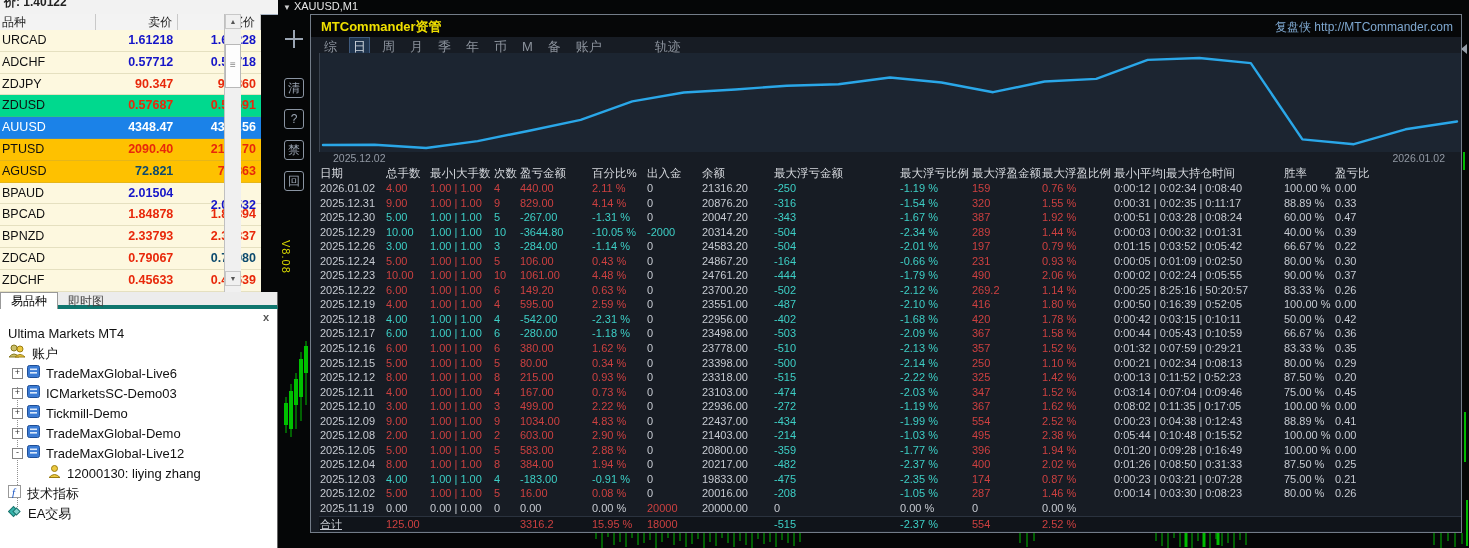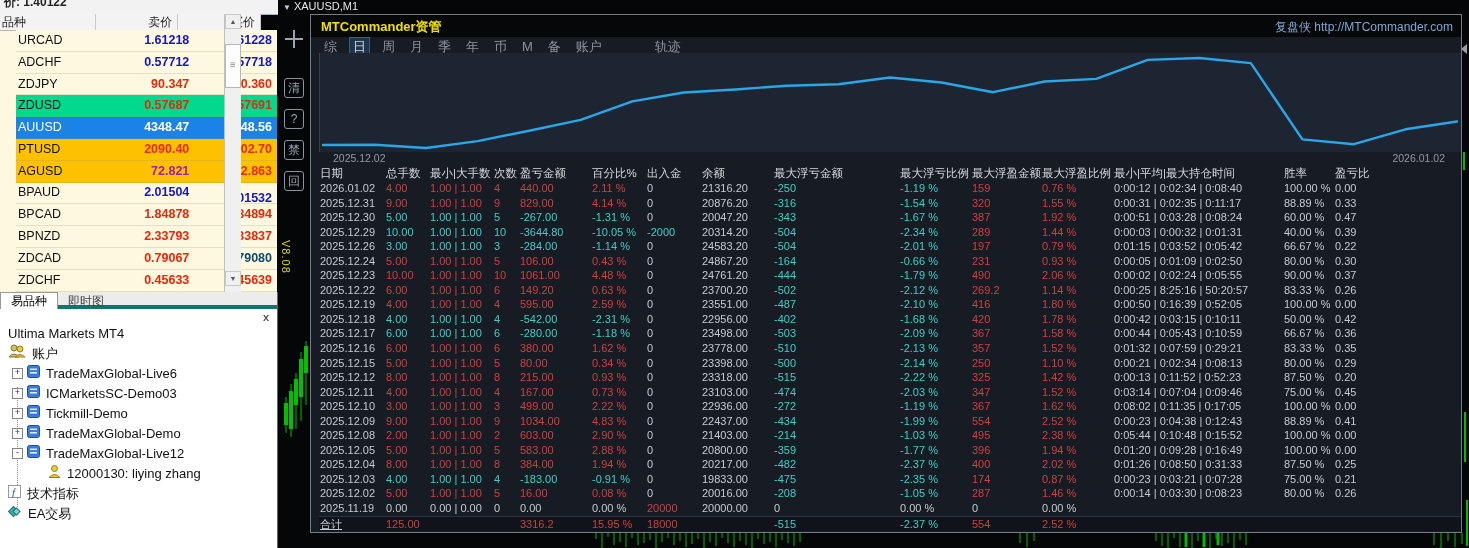--- a/index.html
+++ b/index.html
@@ -10,21 +10,21 @@
   #top-strip{position:absolute;left:0;top:0;width:278px;height:14px;background:#f2f2f2;
     border-bottom:1px solid #a8b4c4;overflow:hidden;color:#222;font-size:12px;font-weight:bold;}
   #top-strip span{position:absolute;top:-6px;left:4px;}
 
   #market-watch{position:absolute;left:0;top:14px;width:242px;height:278px;background:#fdf8df;
     border-right:1px solid #666;box-sizing:border-box;}
   .mw-header{position:absolute;left:0;top:0;width:261px;height:16px;background:#f3f3f3;
     border-bottom:1px solid #b8b8b8;display:flex;font-size:12px;color:#222;}
   .mw-header .h-sym{width:96px;padding-left:2px;box-sizing:border-box;border-right:1px solid #c9c9c9;}
   .mw-header .h-bid,.mw-header .h-ask{width:83px;text-align:right;padding-right:5px;box-sizing:border-box;border-right:1px solid #c9c9c9;}
-  #mw-body{position:absolute;left:16px;top:16px;width:261px;height:262px;}
+  #mw-body{position:absolute;left:0;top:16px;width:261px;height:262px;}
   .mw-row{display:flex;height:21.8px;line-height:21.8px;font-size:12.5px;border-bottom:1px solid rgba(160,150,100,.25);box-sizing:border-box;}
   .mw-row .sym{width:96px;padding-left:2px;box-sizing:border-box;}
   .mw-row .px{width:83px;text-align:right;padding-right:5px;box-sizing:border-box;font-weight:bold;}
   #mw-scrollbar{position:absolute;right:0;top:0;width:17px;height:278px;background:#f0f0f0;border-left:1px solid #c0c0c0;box-sizing:border-box;}
   .sb-btn{position:absolute;left:0;width:16px;height:15px;background:#f0f0f0;border:1px solid #c8c8c8;
     box-sizing:border-box;color:#555;font-size:7px;text-align:center;line-height:13px;}
   .sb-up{top:0;} .sb-down{bottom:6px;}
   .sb-thumb{position:absolute;left:0;top:30px;width:16px;height:44px;background:#fdfdfd;border:1px solid #b8b8b8;
     box-sizing:border-box;color:#888;text-align:center;line-height:40px;font-size:10px;}
 
@@ -128,24 +128,24 @@
           <span class="px" style="color: rgb(255, 255, 255);">4348.47</span>
           <span class="px" style="color: rgb(255, 255, 255);">4348.56</span>
         </div>
         <div class="mw-row" style="background: rgb(254, 193, 0);">
           <span class="sym" style="color: rgb(16, 16, 16);">PTUSD</span>
           <span class="px" style="color: rgb(232, 40, 10);">2090.40</span>
           <span class="px" style="color: rgb(232, 40, 10);">2102.70</span>
         </div>
         <div class="mw-row" style="background: rgb(254, 193, 0);">
           <span class="sym" style="color: rgb(16, 16, 16);">AGUSD</span>
-          <span class="px" style="color: #a21caf;">72.821</span>
+          <span class="px" style="color: #0c4a6e;">72.821</span>
           <span class="px" style="color: rgb(232, 40, 10);">72.863</span>
         </div>
-        <div class="mw-row" style="background: rgb(253, 248, 223); align-items: center;">
+        <div class="mw-row" style="background: rgb(253, 248, 223);">
           <span class="sym" style="color: rgb(16, 16, 16);">BPAUD</span>
           <span class="px" style="color: rgb(21, 21, 200);">2.01504</span>
           <span class="px" style="color: rgb(21, 21, 200); margin-top: 12px;">2.01532</span>
         </div>
         <div class="mw-row" style="background: rgb(253, 248, 223);">
           <span class="sym" style="color: rgb(16, 16, 16);">BPCAD</span>
           <span class="px" style="color: rgb(232, 40, 10);">1.84878</span>
           <span class="px" style="color: rgb(232, 40, 10);">1.84894</span>
         </div>
         <div class="mw-row" style="background: rgb(253, 248, 223);">

